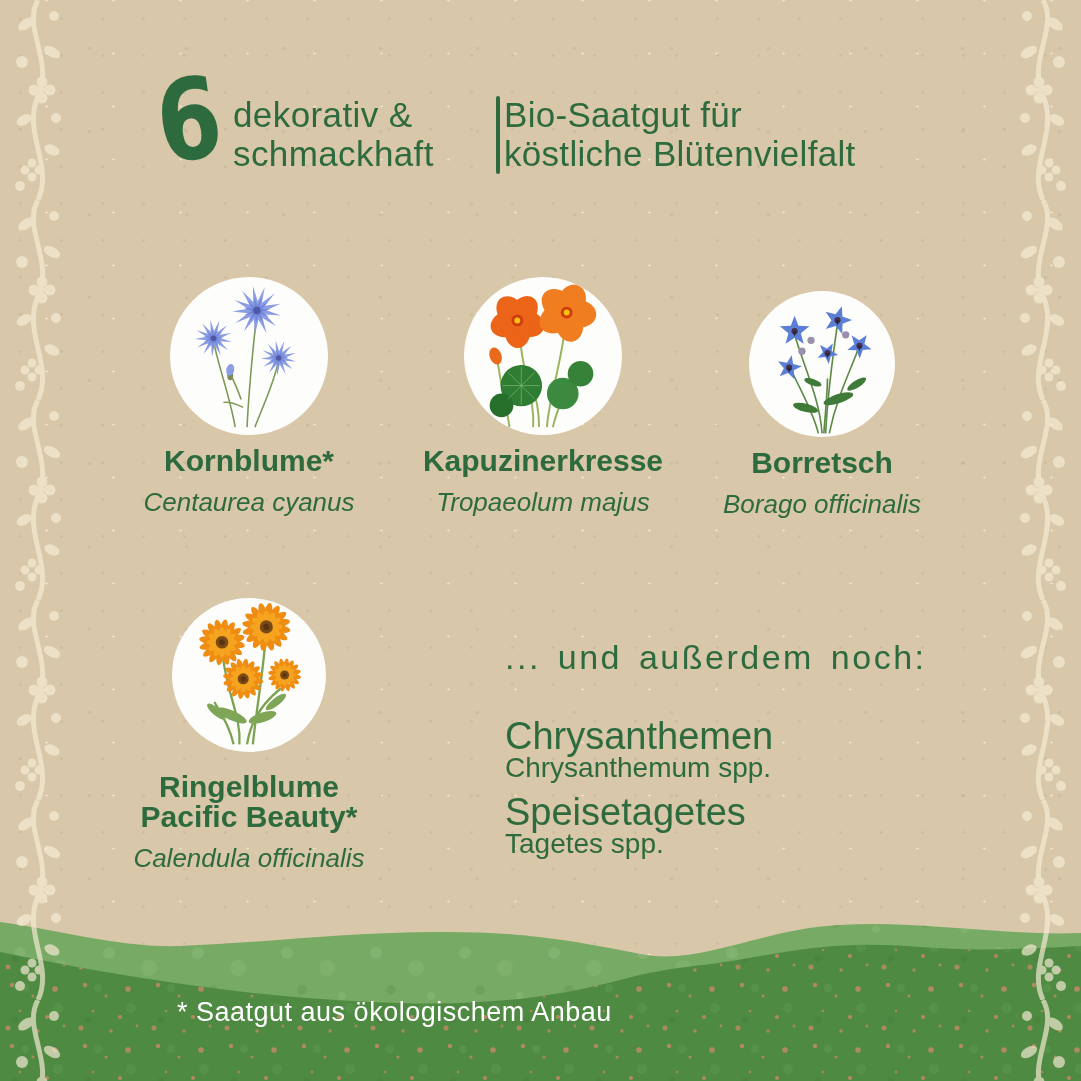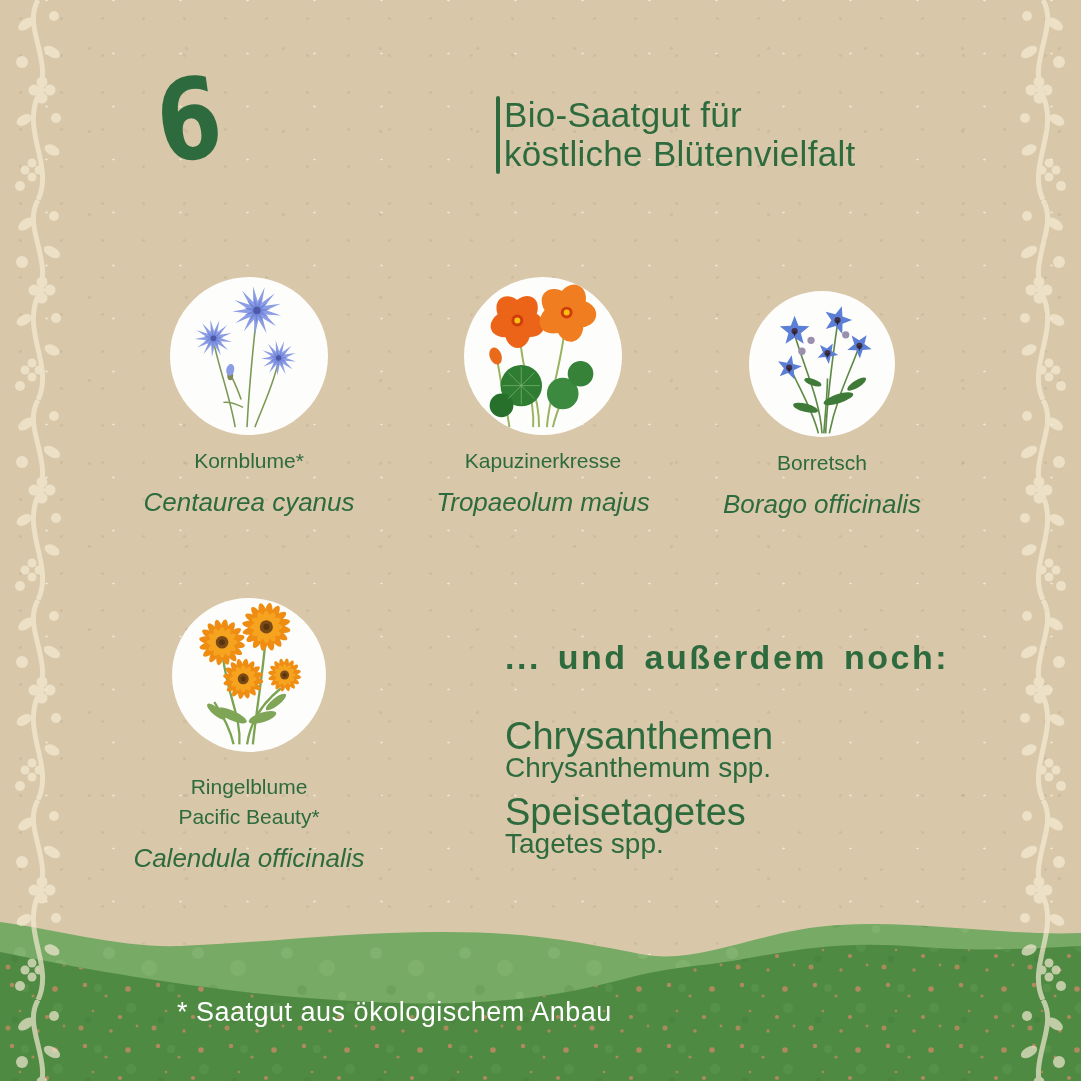--- a/index.html
+++ b/index.html
@@ -26,26 +26,26 @@
   }
   .tagline{position:absolute;left:233px;top:95px;font-size:35px;line-height:39px;letter-spacing:.4px}
   .divider{position:absolute;left:496px;top:96px;width:4px;height:78px;border-radius:2px;background:var(--accent)}
   .title{position:absolute;left:504px;top:95px;font-size:35px;line-height:39px;letter-spacing:.3px}
 
   .flower-card{position:absolute;width:330px;text-align:center;transform:translateX(-50%)}
   .flower-circle{width:158px;height:158px;border-radius:50%;background:var(--circle_bg);margin:0 auto;overflow:hidden}
   .flower-circle.small{width:146px;height:146px;margin-top:4px}
   .flower-circle.mid{width:154px;height:154px}
   .flower-svg{width:100%;height:100%;display:block}
-  .flower-name{margin-top:11px;font-size:21px;font-weight:400;line-height:30px}
+  .flower-name{margin-top:11px;font-size:30px;font-weight:700;line-height:30px}
   .flower-name.two-line{margin-top:20px}
   .flower-latin{margin-top:11px;font-size:26px;font-style:italic;line-height:30px}
 
   .additional{position:absolute;left:505px;top:638px}
-  .additional-heading{margin:0 0 44px 0;font-size:34px;font-weight:700;letter-spacing:2.5px;word-spacing:5px}
+  .additional-heading{margin:0 0 44px 0;font-size:34px;font-weight:400;letter-spacing:2.5px;word-spacing:5px}
   .add-item{margin-bottom:14px}
   .add-item-name{font-size:38px;font-weight:400;line-height:31px}
   .add-item-latin{font-size:28px;line-height:31px}
 
   .band{position:absolute;left:0;bottom:0;width:1081px;height:191px;display:block}
   .footer-note{position:absolute;left:177px;top:997px;font-size:27px;
     color:var(--note_text);letter-spacing:.5px;line-height:30px}
 
   .side-border{position:absolute;top:0;height:1081px;width:60px;opacity:.68}
   .side-border.left{left:8px}
@@ -109,20 +109,24 @@
         </g>
       </pattern>
     </defs>
     <rect x="0" y="0" width="60" height="1081" fill="url(#vine)"></rect>
   </svg>
   <svg class="side-border right" viewBox="0 0 60 1081" preserveAspectRatio="none">
     <rect x="0" y="0" width="60" height="1081" fill="url(#vine)"></rect>
   </svg>
 
   <div class="count">6</div>
+  <div class="tagline">
+    <div>dekorativ &amp;</div>
+    <div>schmackhaft</div>
+  </div>
   <div class="divider"></div>
   <div class="title">
     <div>Bio-Saatgut für</div>
     <div>köstliche Blütenvielfalt</div>
   </div>
 
   <div class="flower-card" style="left:249px;top:277px">
     <div class="flower-circle">
       <svg class="flower-svg" viewBox="0 0 160 160">
           <path d="M78,152 C80,112 84,72 88,36" stroke="#7c9a55" stroke-width="1.6" fill="none"></path>

